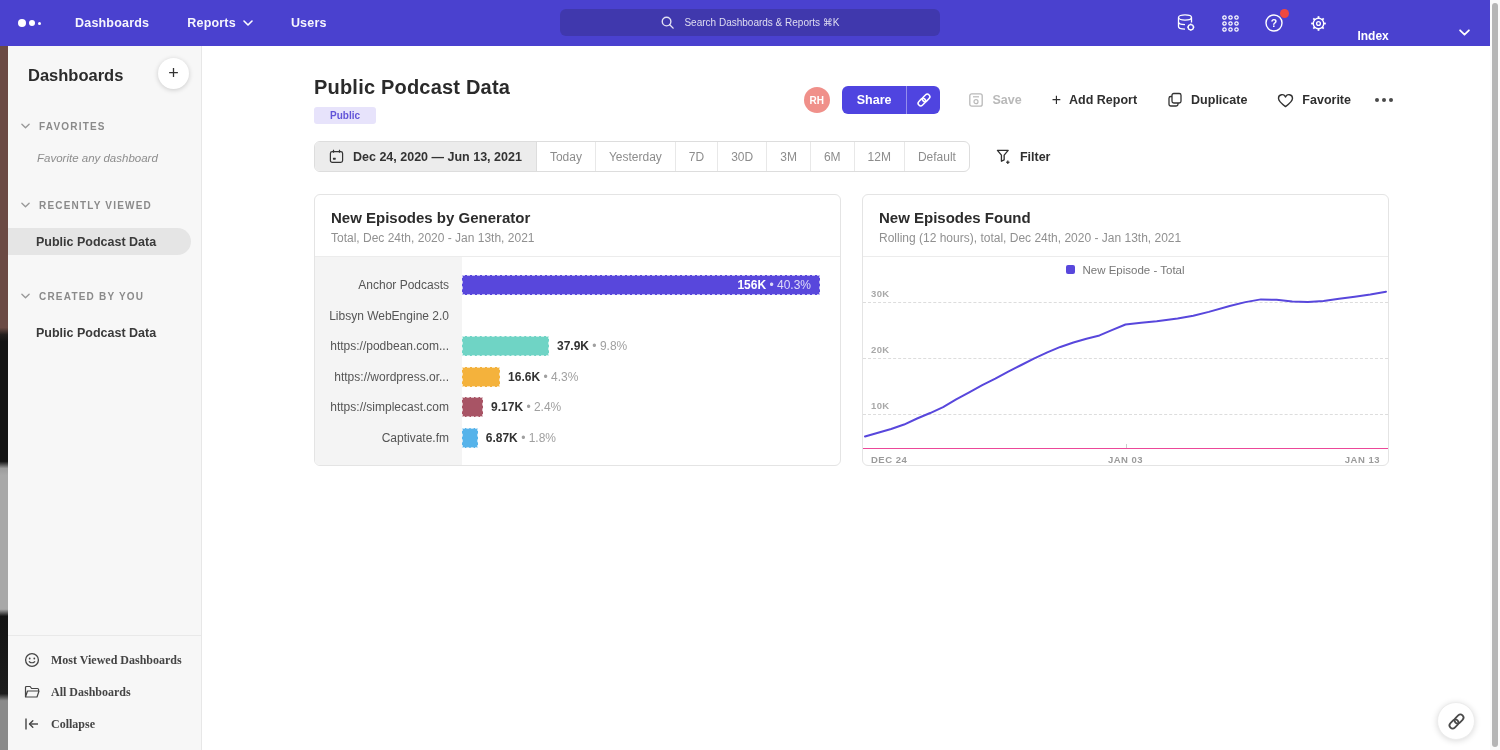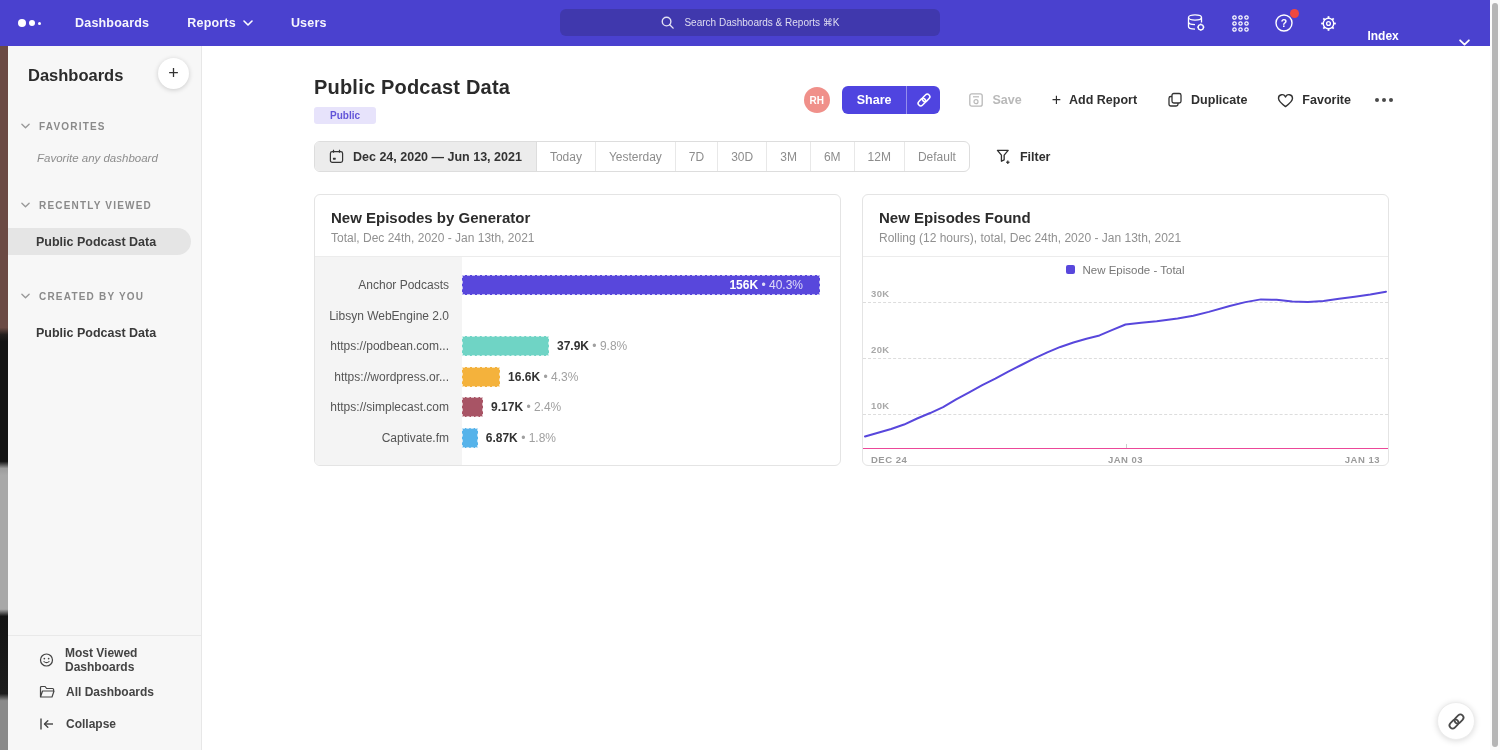--- a/index.html
+++ b/index.html
@@ -13,41 +13,41 @@
   .logo i:nth-child(1){ width:8px; height:8px; }
   .logo i:nth-child(2){ width:6px; height:6px; }
   .logo i:nth-child(3){ width:3px; height:3px; }
   .nav-items { display:flex; align-items:center; gap:38px; }
   .nav-item { color:rgba(255,255,255,.95); font-size:12.5px; font-weight:700; letter-spacing:.2px; cursor:pointer; display:flex; align-items:center; gap:7px; }
   .search-pill { position:absolute; left:50%; top:9px; transform:translateX(-50%); width:380px; height:27px; background:#4038ad; border-radius:6px; display:flex; align-items:center; justify-content:center; gap:9px; cursor:text; }
   .search-pill span { color:rgba(255,255,255,.82); font-size:10px;text-align:right; }
   .nav-right { margin-left:auto; display:flex; align-items:center; gap:22px; }
   .nav-icon { position:relative; width:22px; height:22px; display:flex; align-items:center; justify-content:center; cursor:pointer; }
   .nav-badge { position:absolute; top:-3px; right:-4px; width:9px; height:9px; border-radius:50%; background:#f0483e; }
-  .project-switch { display:flex; align-items:center; gap:14px; cursor:pointer; margin-left:6px;margin-top:38px; }
+  .project-switch { display:flex; gap:24px; cursor:pointer; margin-left:6px;margin-top:38px; }
   .project-name { color:#fff; font-size:12px; font-weight:700; line-height:15px; }
   .project-sub { color:rgba(255,255,255,.92); font-size:10.5px; font-weight:700; }
 
   
   .page-body { display:flex; height:704px; position:relative; }
   .edge-strip { width:8px; height:100%; flex:none;
     background:linear-gradient(#6b4a44 0%,#6b4a44 40%,#241f1e 41%,#141414 42%,#141414 59%,#9c9c9c 60%,#a8a8a8 61%,#a8a8a8 80%,#141414 81%,#1c1c1c 92%,#8a8a8a 93%,#8a8a8a 100%); }
 
   
   .sidebar { width:194px; flex:none; background:#f7f7f7; border-right:1px solid #e7e7e7; position:relative; }
   .sb-head { padding:20px 12px 0 20px; position:relative; }
   .sb-title { font-size:16.5px; font-weight:700; color:#2b2b2b; }
   .sb-add { position:absolute; right:12px; top:12px; width:31px; height:31px; border-radius:50%; background:#fff; box-shadow:0 1px 5px rgba(0,0,0,.18); display:flex; align-items:center; justify-content:center; font-size:18px; font-weight:400; color:#333; cursor:pointer; }
   .sb-section { margin-top:32px; }
   .sb-sec-head { display:flex; align-items:center; gap:9px; padding-left:13px; height:18px; cursor:pointer; }
   .sb-sec-label { font-size:10px; font-weight:700; letter-spacing:1.2px; color:#8a8a8a; }
   .sb-empty { font-style:italic; font-size:11.5px; color:#8d8d8d; padding:17px 0 0 29px; }
   .sb-item { margin-top:14px; height:27px; display:flex; align-items:center; padding-left:28px; font-size:12.5px; font-weight:600; color:#3a3a3a; cursor:pointer; width:calc(100% - 10px); }
   .sb-item.selected { background:#e5e5e5; border-radius:0 14px 14px 0; }
-  .sb-footer { position:absolute; bottom:0; left:0; right:0; border-top:1px solid #e9e9e9; padding:8px 0 10px 15px; background:#f7f7f7; }
+  .sb-footer { position:absolute; bottom:0; left:0; right:0; border-top:1px solid #e9e9e9; padding:8px 0 10px 0; background:#f7f7f7;font-family:Liberation Serif, serif; }
   .sb-foot-item { height:32px; display:flex; align-items:center; gap:11px; padding-left:16px; font-size:12px; font-weight:700; color:#444; cursor:pointer; }
 
   
   .main { flex:1; padding:0 107px 0 112px; position:relative; background:#fff; }
   .page-head { display:flex; align-items:flex-start; justify-content:space-between; margin-top:30px; }
   .page-title { font-size:20px; font-weight:700; color:#2a2a2a; letter-spacing:.2px; }
   .page-badge { display:inline-block; margin-top:8px; background:#e7e3fb; color:#6254d8; font-size:10px; font-weight:700; padding:3px 16px; border-radius:3px; }
 
   .actions { display:flex; align-items:center; margin-top:10px; }
   .avatar { width:26px; height:26px; border-radius:50%; background:#f0908a; color:#fff; font-size:10px; font-weight:700; display:flex; align-items:center; justify-content:center; cursor:pointer; }
@@ -75,21 +75,21 @@
   .card-head { padding:14px 16px 11px 16px; border-bottom:1px solid #ececec; }
   .card-title { font-size:15px; font-weight:700; color:#2c2c2c; }
   .card-sub { font-size:12px; color:#909090; margin-top:5px; }
 
   
   .barchart-body { height:213px; background:linear-gradient(90deg,#f4f4f4 0 147px,transparent 147px); padding-top:13px; }
   .bar-row { display:flex; align-items:center; height:30.5px; }
   .bar-cat { width:147px; flex:none; text-align:right; padding-right:13px; font-size:12px; color:#555; }
   .bar-area { flex:1; display:flex; align-items:center; padding-right:20px; min-width:0; }
   .bar { height:20px; flex:none; border:1px dashed rgba(255,255,255,.65); display:flex; align-items:center; justify-content:flex-end; }
-  .bar-inline-val { color:#fff; font-size:12px; padding-right:16px; white-space:nowrap; }
+  .bar-inline-val { color:#fff; font-size:12px; padding-right:8px; white-space:nowrap; }
   .bar-inline-val b { font-weight:700; }
   .bar-inline-val i { font-style:normal; color:rgba(255,255,255,.8); }
   .bar-val { margin-left:8px; font-size:12px; white-space:nowrap; }
   .bar-val b { font-weight:700; color:#333; }
   .bar-val i { font-style:normal; color:#a0a0a0; }
 
   
   .linechart-body { height:213px; position:relative; }
   .legend { height:25px; display:flex; align-items:center; justify-content:center; gap:7px; }
   .legend-swatch { width:9px; height:9px; border-radius:2px; background:#5847dc; }

